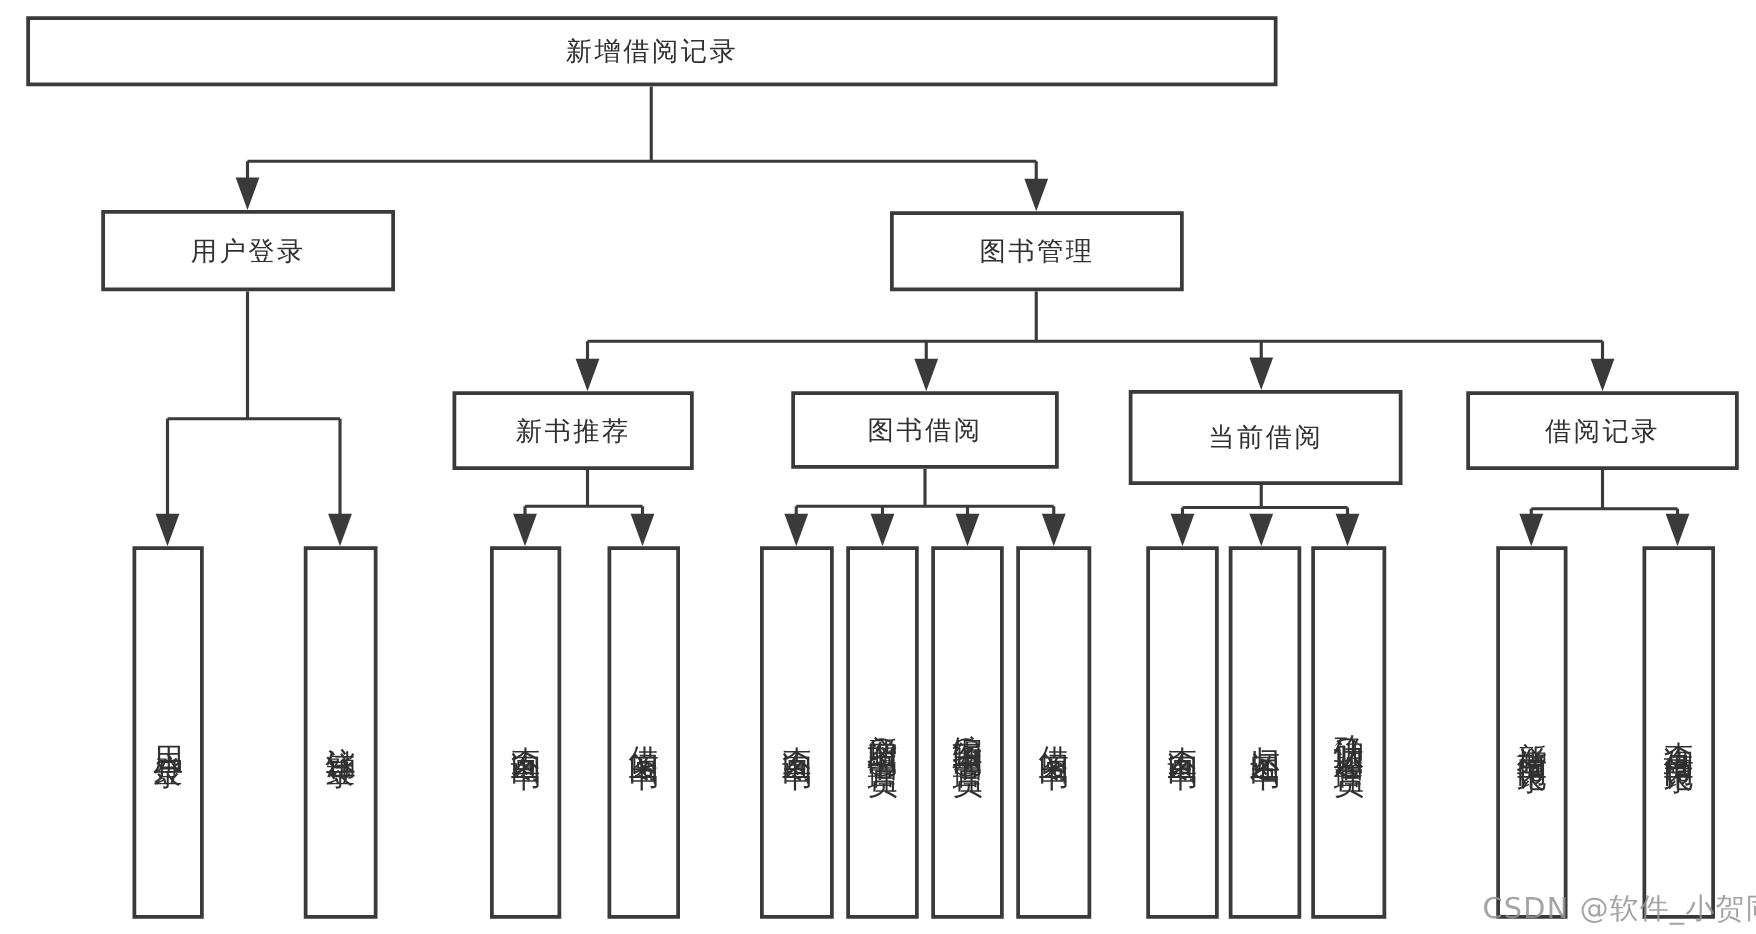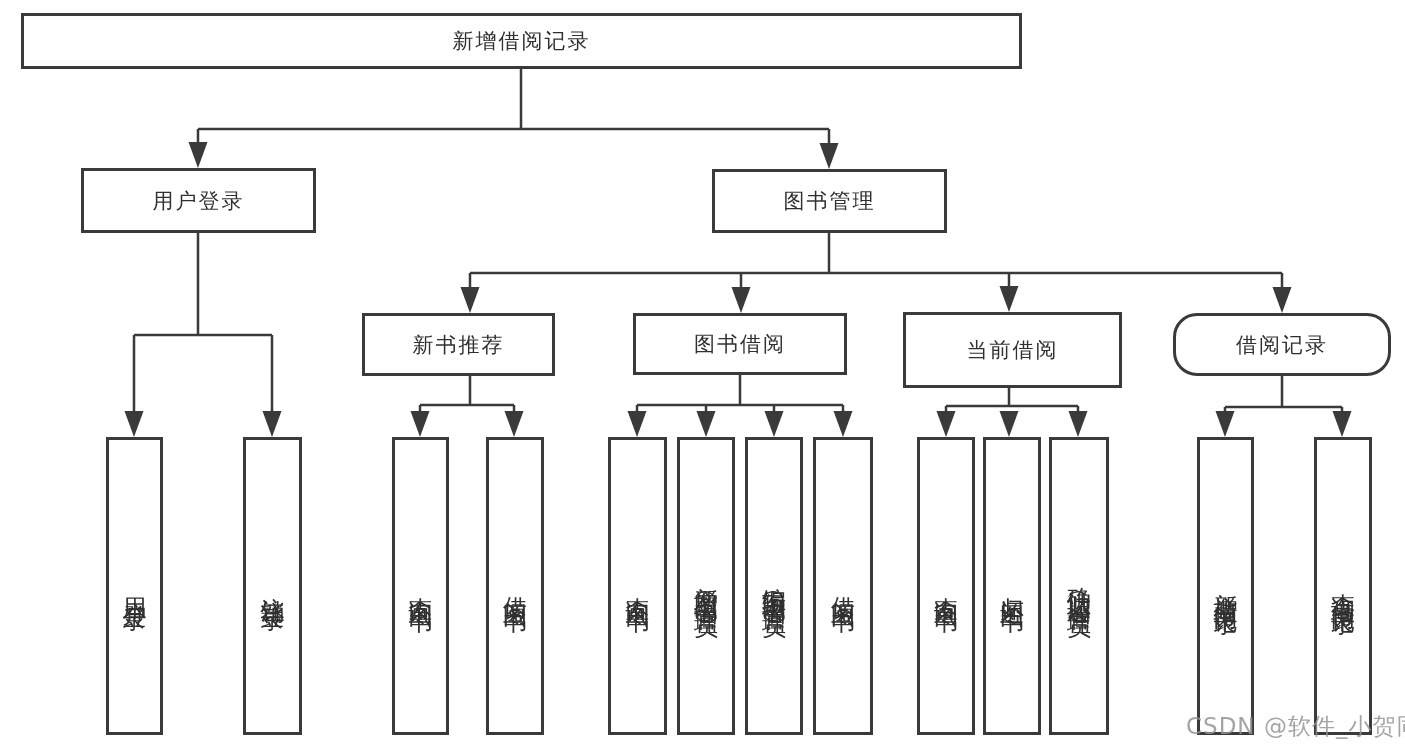--- a/index.html
+++ b/index.html
@@ -110,21 +110,21 @@
 
   <div class="node hnode" style="left:362px; top:313px; width:193px; height:63px;">
     <span>新书推荐</span>
   </div>
   <div class="node hnode" style="left:633px; top:313px; width:214px; height:62px;">
     <span>图书借阅</span>
   </div>
   <div class="node hnode" style="left:903px; top:312px; width:219px; height:76px;">
     <span>当前借阅</span>
   </div>
-  <div class="node hnode" style="left:1173px; top:313px; width:218px; height:63px;border-radius:24px;">
+  <div class="node hnode" style="left:1173px; top:313px; width:218px; height:63px;">
     <span>借阅记录</span>
   </div>
 
   <div class="node vnode" style="left:106px; width:57px;">
     <span class="vtext">用户登录</span>
   </div>
   <div class="node vnode" style="left:243px; width:59px;">
     <span class="vtext">注销登录</span>
   </div>
 

